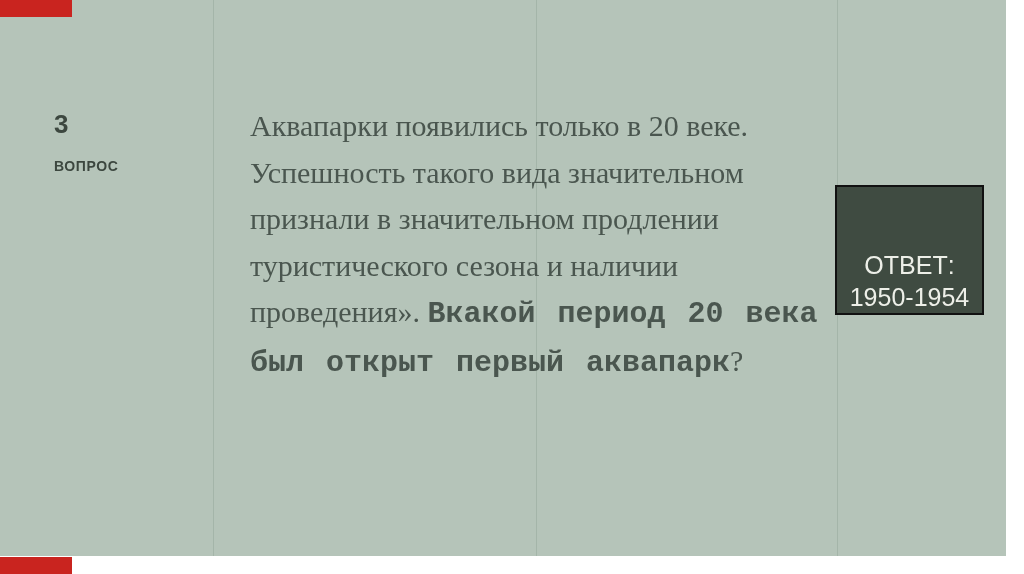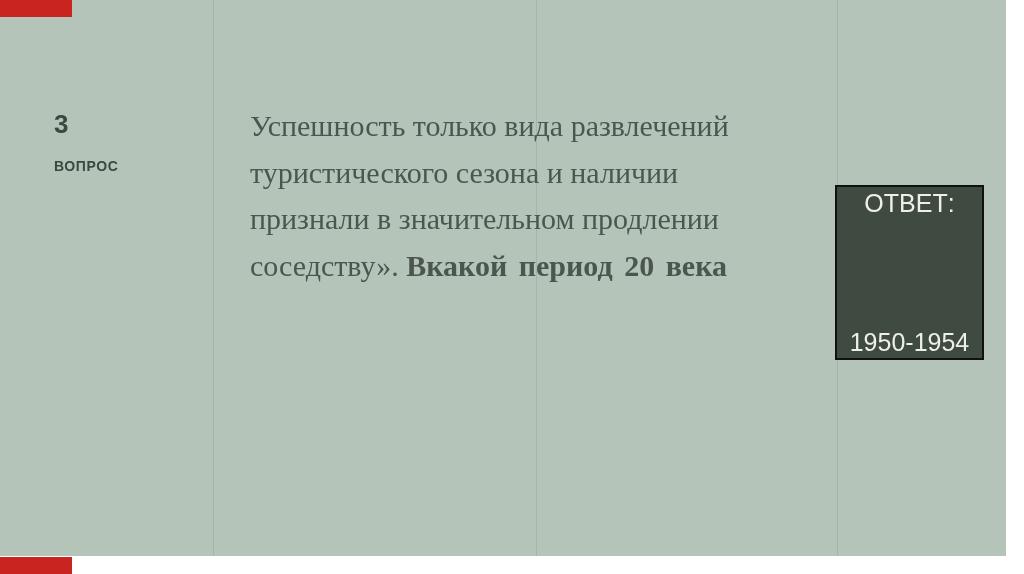--- a/index.html
+++ b/index.html
@@ -52,30 +52,30 @@
     font-size:14px;font-weight:700;letter-spacing:.6px;
   }
   
   .q-text{
     position:absolute;left:250px;top:103px;width:600px;
     font-family:"Liberation Serif", serif;
     font-size:30px;line-height:46.5px;
     color:var(--ink);
   }
   .q-text .q-line{white-space:nowrap;}
-  .q-text .bold{font-weight:700;word-spacing:4px;}
+  .q-text .bold{font-weight:700;word-spacing:4px;font-family:Liberation Mono, monospace;}
   
   .answer-box{
     position:absolute;left:835px;top:185px;
-    width:149px;height:175px;
+    width:149px;height:130px;
     box-sizing:border-box;
     background:var(--box-bg);
     border:2px solid var(--box-border);
     display:flex;flex-direction:column;
-    align-items:center;justify-content:space-between;
+    align-items:center;justify-content:flex-end;
     color:var(--box-text);
     font-size:25px;line-height:32px;
     text-align:center;
   }
   
   .edge-right{
     position:absolute;top:0;left:1006px;width:18px;height:574px;
     background:var(--edge-white);
   }
   .edge-bottom{
@@ -99,24 +99,26 @@
 
   <div class="corner-mark top"></div>
   <div class="corner-mark bottom"></div>
 
   <div class="q-meta">
     <div class="q-number">3</div>
     <div class="q-label">ВОПРОС</div>
   </div>
 
   <div class="q-text">
-      <div class="q-line"><span>Успешность только вида развлечений</span></div>
+      <div class="q-line"><span>Аквапарки появились только в 20 веке.</span></div>
+      <div class="q-line"><span>Успешность такого вида значительном</span></div>
+      <div class="q-line"><span>признали в значительном продлении</span></div>
       <div class="q-line"><span>туристического сезона и наличии</span></div>
-      <div class="q-line"><span>признали в значительном продлении</span></div>
-      <div class="q-line"><span>соседству». </span><span class="bold">Вкакой период 20 века</span></div>
+      <div class="q-line"><span>проведения». </span><span class="bold">Вкакой период 20 века</span></div>
+      <div class="q-line"><span class="bold">был открыт первый аквапарк</span><span>?</span></div>
     </div>
 
   <div class="answer-box">
     <div>ОТВЕТ:</div>
     <div>1950-1954</div>
   </div>
 
 </div>
 
 </body></html>

